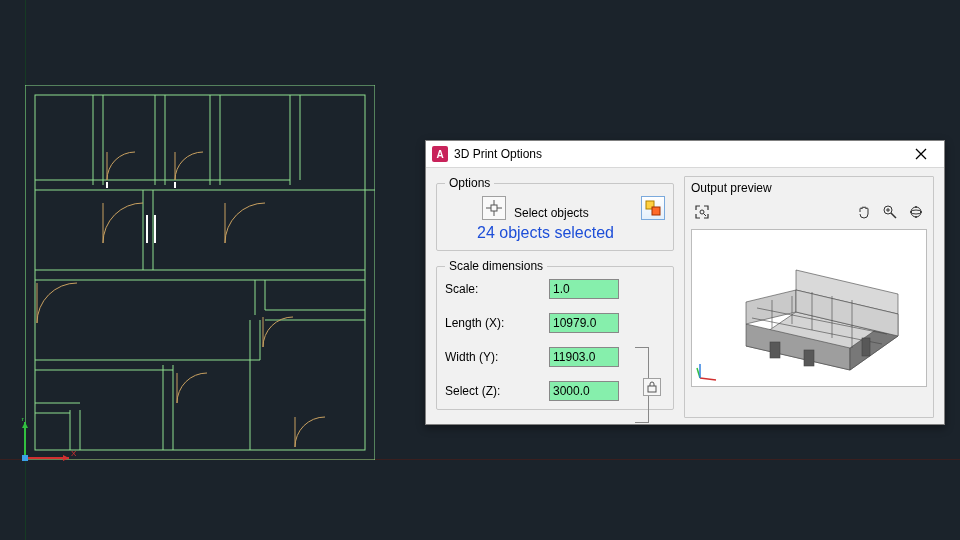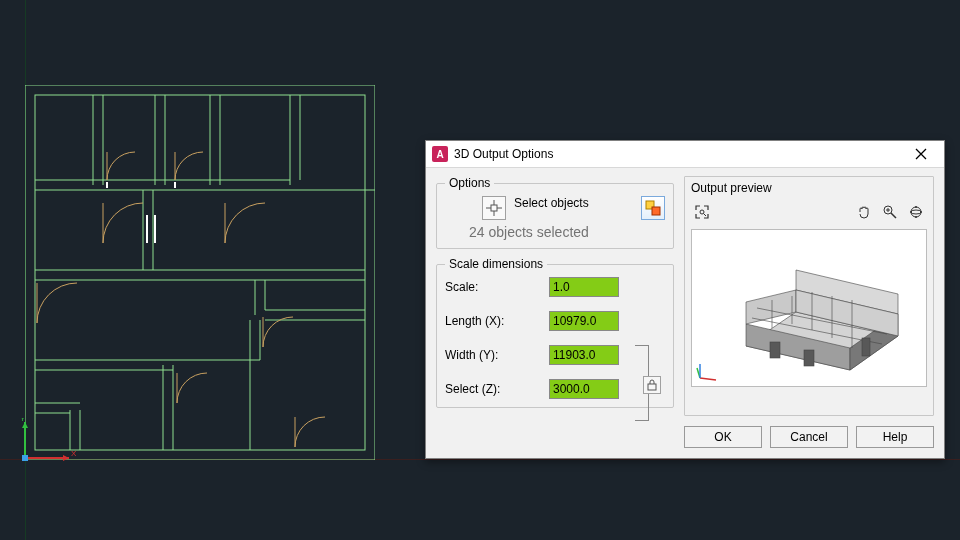--- a/index.html
+++ b/index.html
@@ -25,28 +25,28 @@
   .dlg-title { display: flex; align-items: center; padding: 4px 6px 4px 6px; background: #ffffff; border-bottom: 1px solid #d8d8d8; }
   .dlg-title .appicon { width: 16px; height: 16px; background: #c8235a; border-radius: 2px; display: flex; align-items: center; justify-content: center; color: #fff; font-size: 10px; font-weight: bold; margin-right: 6px; }
   .dlg-title .ttl { flex: 1; font-size: 12px; color: #000; }
   .dlg-title .close-btn { width: 34px; height: 18px; display: flex; align-items: center; justify-content: center; color: #000; font-size: 14px; cursor: pointer; }
 
   .dlg-body { padding: 8px 10px 6px 10px; display: flex; gap: 10px; }
 
   fieldset { border: 1px solid #c7c7c7; border-radius: 2px; padding: 6px 8px 8px 8px; position: relative; margin-bottom: 8px; }
   fieldset > legend { padding: 0 4px; font-size: 12px; color: #000; }
 
-  .objects-row { display: flex; align-items: flex-start; gap: 8px; padding-left: 37px; }
+  .objects-row { display: flex; align-items: flex-end; gap: 8px; padding-left: 37px; }
   .pickbtn { width: 24px; height: 24px; border: 1px solid #a0a0a0; background: #f9f9f9; display: flex; align-items: center; justify-content: center; cursor: pointer; }
   .qselbtn { width: 24px; height: 24px; border: 1px solid #7aa9dc; background: linear-gradient(#fff,#e4f0fb); display: flex; align-items: center; justify-content: center; cursor: pointer; margin-left: auto; }
-  .objects-count { margin-left: 24px; margin-top: 4px; font-size: 14px; color: #737373; }
+  .objects-count { margin-left: 32px; margin-top: 4px; font-size: 16px; color: #1d4ed8; }
 
   .dims-grid { display: grid; grid-template-columns: 90px 72px 20px; row-gap: 6px; column-gap: 6px; align-items: center; gap: 14px; }
   .dims-grid label { font-size: 12px; color: #000; }
-  .dims-grid input { width: 70px; height: 20px; border: 1px solid #888; padding: 1px 3px; font-size: 12px; background: #84cc16; }
+  .dims-grid input { width: 70px; height: 20px; border: 1px solid #888; padding: 1px 3px; font-size: 12px; background: #86efac; }
   .lock-col { grid-column: 3; grid-row: 1 / span 4; position: relative; width: 26px; }
   .lock-bracket { position: absolute; left: 0; top: 7px; height: 76px; width: 14px; border-right: 1px solid #888; border-top: 1px solid #888; border-bottom: 1px solid #888; }
   .lock-icon { position: absolute; left: 8px; top: 38px; width: 18px; height: 18px; border: 1px solid #a0a0a0; background: #f6f6f6; display:flex; align-items:center; justify-content:center; cursor:pointer; }
 
   .preview-pane { border: 1px solid #c7c7c7; border-radius: 1px; width: 250px; }
   .preview-pane .pv-title { font-size: 12px; color: #000; padding: 4px 6px 2px 6px; }
   .preview-tools { display: flex; gap: 4px; padding: 4px 6px; align-items: center; }
   .preview-tools .toolbtn { width: 22px; height: 22px; display: flex; align-items: center; justify-content: center; cursor: pointer; color: #444; border-radius:2px; }
   .preview-tools .spacer { flex: 1; }
   .preview-canvas { margin: 2px 6px 6px 6px; height: 158px; background: #fff; border: 1px solid #bcbcbc; position: relative; overflow: hidden; }
@@ -137,21 +137,21 @@
   <line x1="8" y1="40" x2="8" y2="4" stroke="#32c040" stroke-width="2"></line>
   <polygon points="8,4 5,10 11,10" fill="#32c040"></polygon>
   <rect x="5" y="37" width="6" height="6" fill="#3ca0e8"></rect>
   <text x="54" y="38" font-size="8" fill="#d13030">X</text>
   <text x="3" y="3" font-size="8" fill="#32c040">Y</text>
 </svg>
 
 <div class="dlg">
   <div class="dlg-title">
     <div class="appicon">A</div>
-    <div class="ttl">3D Output Options</div>
+    <div class="ttl">3D Print Options</div>
     <div class="close-btn">
       <svg width="12" height="12" viewBox="0 0 12 12">
           <path d="M1 1 L11 11 M11 1 L1 11" stroke="currentColor" stroke-width="1.3"></path>
         </svg>
     </div>
   </div>
 
   <div class="dlg-body">
     <div style="flex:1">
       <fieldset>
@@ -261,18 +261,13 @@
         </svg>
         <svg class="mini-ucs" viewBox="0 0 24 24">
           <line x1="4" y1="20" x2="20" y2="22" stroke="#d13030" stroke-width="1.5"></line>
           <line x1="4" y1="20" x2="1" y2="10" stroke="#32c040" stroke-width="1.5"></line>
           <line x1="4" y1="20" x2="4" y2="6" stroke="#3080e0" stroke-width="1.5"></line>
         </svg>
       </div>
     </div>
   </div>
 
-  <div class="dlg-buttons">
-    <button>OK</button>
-    <button>Cancel</button>
-    <button>Help</button>
-  </div>
 </div>
 
 </body></html>

